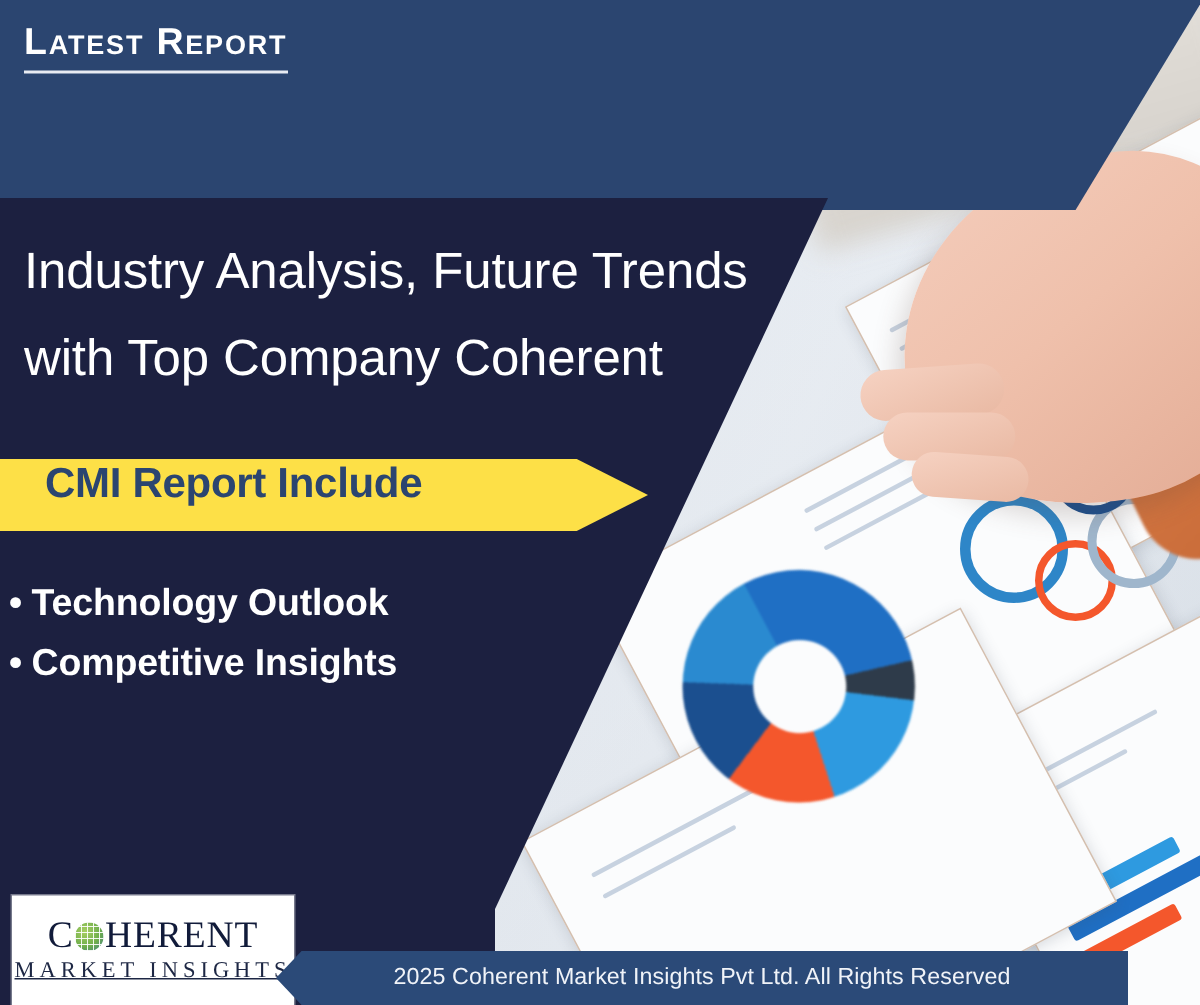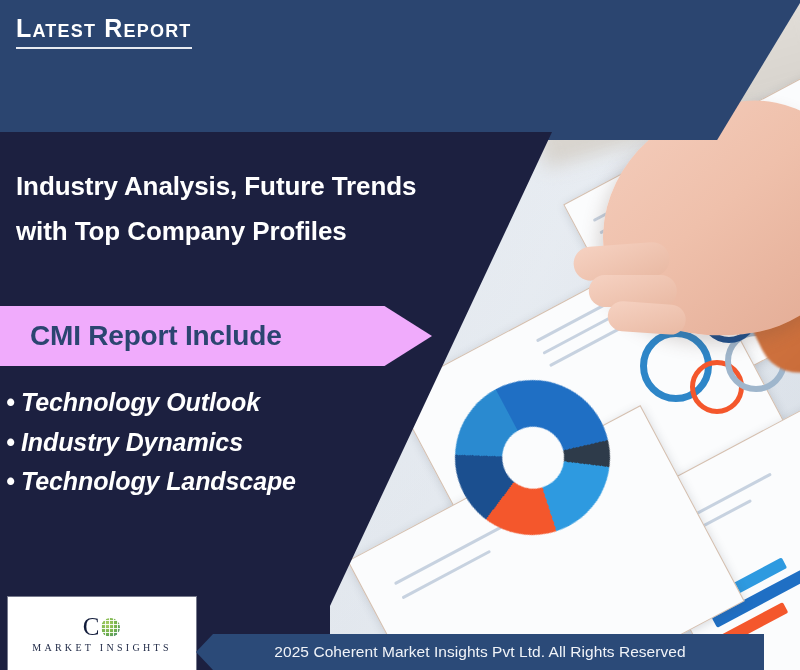--- a/index.html
+++ b/index.html
@@ -158,54 +158,53 @@
     left: 16px; top: 68px;
     color: #ffffff;
     font-size: 40px;
     font-weight: bold;
     letter-spacing: -0.2px;
     white-space: nowrap;
   }
 
   .subhead {
     position: absolute;
-    left: 16px; top: 164px;
+    left: 16px; top: 152px;
     color: #ffffff;
-    font-size: 26px;
-    font-weight: bold;
+    font-size: 34px;
+    font-weight: normal;
     line-height: 1.72;
     letter-spacing: -0.1px;
   }
   .subhead div { white-space: nowrap; }
 
   
   .cmi-banner {
     position: absolute;
     left: 0; top: 306px;
-    width: 432px; height: 60px;
-    background: #f0abfc;
+    width: 432px; height: 48px;
+    background: #fde047;
     clip-path: polygon(0 0, 89% 0, 100% 50%, 89% 100%, 0 100%);
     display: flex;
-    align-items: center;
+    align-items: flex-start;
   }
   .cmi-banner span {
     color: #2b4570;
     font-size: 28px;
     font-weight: bold;
     padding-left: 30px;
     letter-spacing: -0.2px;
   }
 
   
   .bullets {
     position: absolute;
     left: 6px; top: 383px;
     margin: 0; padding: 0;
     list-style: none;
-    font-style: italic;
   }
   .bullets li {
     color: #ffffff;
     font-size: 25px;
     font-weight: bold;
     line-height: 39.5px;
     white-space: nowrap;
     letter-spacing: -0.1px;
   }
   .bullets li .dot {
@@ -243,29 +242,30 @@
     background:
       repeating-linear-gradient(0deg, rgba(255,255,255,.9) 0 1px, rgba(255,255,255,0) 1px 4px),
       repeating-linear-gradient(90deg, rgba(255,255,255,.9) 0 1px, rgba(255,255,255,0) 1px 4px),
       radial-gradient(circle at 35% 32%, #a9cf63 0%, #6fae4b 55%, #3f7f8c 100%);
     position: relative;
     top: 1px;
   }
   .logo-sub {
     color: #1d2744;
     font-family: "Liberation Serif", serif;
-    font-size: 10px;
+    font-size: 15px;
     letter-spacing: 3.3px;
     margin-top: 3px;
+    text-decoration: underline;
   }
 
   
   .footer {
     position: absolute;
-    left: 196px; bottom: 0;
+    left: 184px; bottom: 0;
     width: 568px; height: 36px;
     background: #2b4a78;
     clip-path: polygon(3% 0, 100% 0, 100% 100%, 3% 100%, 0 50%);
     display: flex;
     align-items: center;
     justify-content: center;
   }
   .footer span {
     color: #f0f3f8;
     font-size: 15.5px;
@@ -331,37 +331,37 @@
 
   <div class="nav-top"></div>
   <div class="nav-dark"></div>
   <div class="nav-bottom-wedge"></div>
 
   <div class="latest-report">Latest Report</div>
 
 
   <div class="subhead">
     <div>Industry Analysis, Future Trends</div>
-    <div>with Top Company Profiles</div>
+    <div>with Top Company Coherent</div>
   </div>
 
   <div class="cmi-banner">
     <span>CMI Report Include</span>
   </div>
 
   <ul class="bullets">
     <li><span class="dot">•</span><span>Technology Outlook</span></li>
-    <li><span class="dot">•</span><span>Industry Dynamics</span></li>
-    <li><span class="dot">•</span><span>Technology Landscape</span></li>
+    <li><span class="dot">•</span><span>Competitive Insights</span></li>
   </ul>
 
   <div class="logo-card">
     <div class="logo-word">
       <span>C</span>
       <span class="globe-o"></span>
+      <span>HERENT</span>
     </div>
     <div class="logo-sub">MARKET INSIGHTS</div>
   </div>
 
   <div class="footer">
     <span>2025 Coherent Market Insights Pvt Ltd. All Rights Reserved</span>
   </div>
 
 </div>
 

